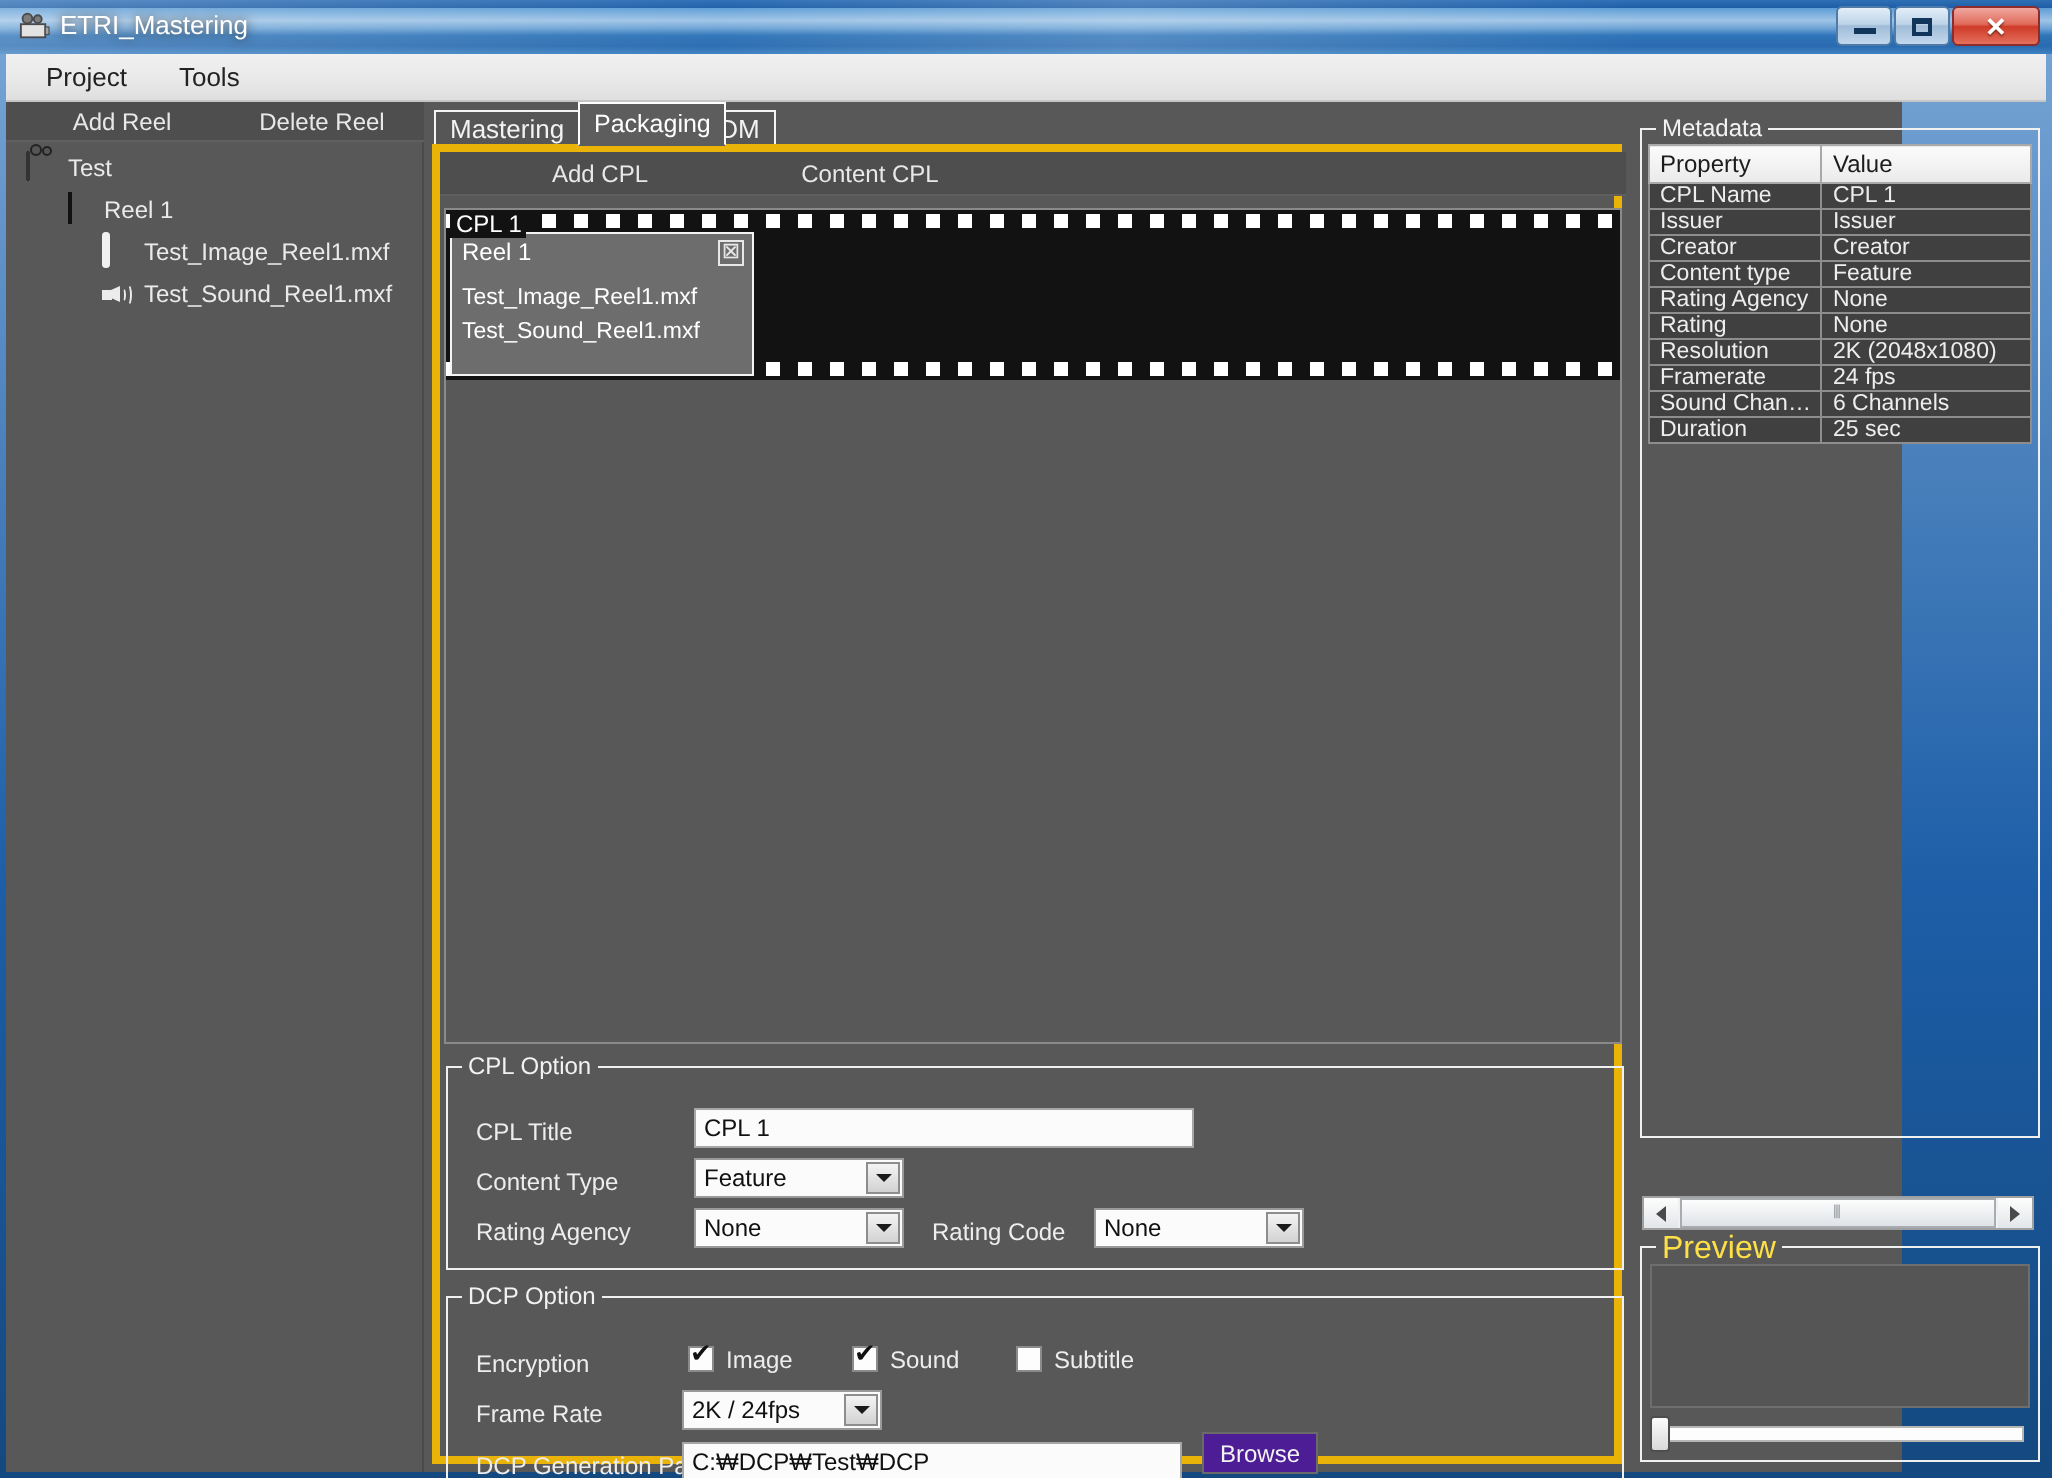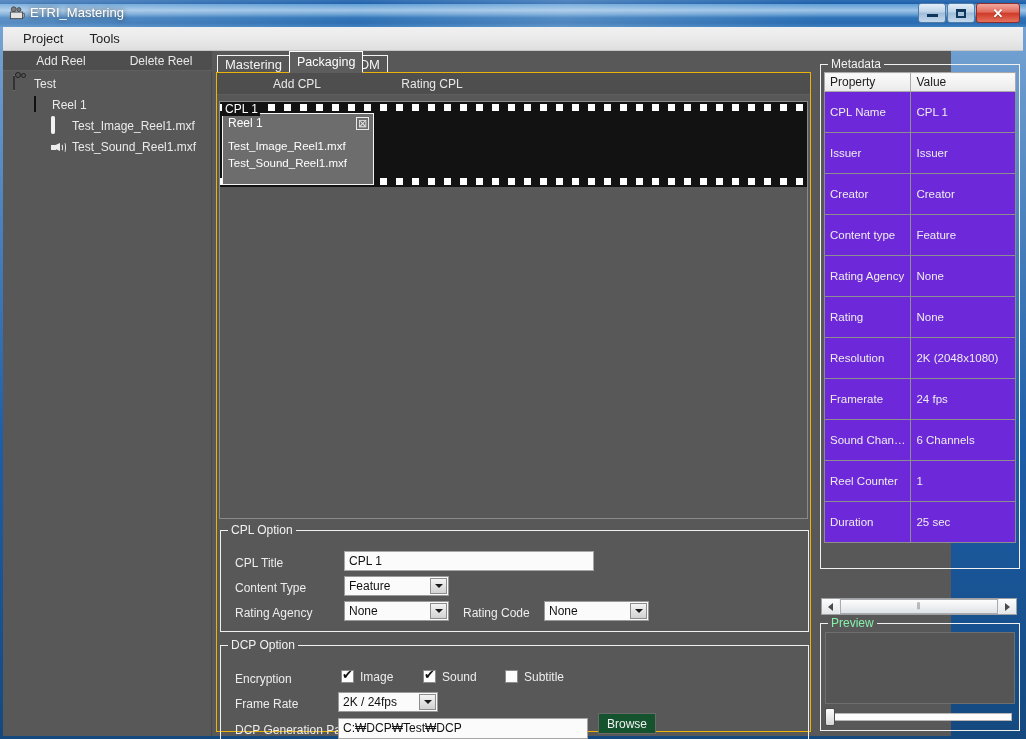--- a/index.html
+++ b/index.html
@@ -156,21 +156,21 @@
     border:1px solid #ffffff; border-bottom:1px solid #5d5d5d;
     z-index:3; font-size:12.5px;
   }
   #tab-mastering { left:5px; }
   #tab-packaging { left:77px;text-align:right; }
   #tab-kdm { left:131px; }
 
   #tabpanel {
     position:absolute; left:4px; top:21px; width:595px; height:660px;
     background:#585858;
-    border:1px solid #eab308;
+    border:4px solid #eab308;
   }
 
   #cpl-toolbar {
     position:absolute; left:0; top:0; width:593px; height:22px;
     background:#4e4e4e; border-bottom:1px solid #5f5f5f;
   }
   #btn-add-cpl { left:30px; width:100px; height:22px; line-height:22px; }
   #btn-del-cpl { left:165px; width:100px; height:22px; line-height:22px; }
 
   #cpl-canvas {
@@ -248,42 +248,42 @@
     content:"✔"; position:absolute; left:0px; top:-4px;
     font-size:13px; color:#111; font-family:"DejaVu Sans", sans-serif;
   }
   .cbx .cl { color:#ededed; font-size:12px; margin-left:6px; white-space:nowrap; }
 
   .btn {
     position:absolute; background:#4d4d4d; border:1px solid #5a5a5a;
     color:#f2f2f2; font-size:12px; text-align:center;
   }
   #btn-browse { left:377px; top:67px; width:58px; height:21px; line-height:20px;
-    background:#14532d; border:1px solid #6a6a6a; }
+    background:#4c1d95; border:1px solid #6a6a6a; }
 
   
   #rightpane { position:absolute; left:812px; top:0; width:208px; height:685px; }
 
   #grp-meta {
     position:absolute; left:5px; top:13px; width:200px; height:505px;
     border:1px solid #f0f0f0;
   }
   #grp-meta .glegend { position:absolute; left:7px; top:-8px; background:#585858; color:#f2f2f2; font-size:12px; padding:0 3px; }
 
   #meta-table {
     position:absolute; left:3px; top:7px; width:192px;
     border-collapse:collapse; font-size:11.5px;
   }
   #meta-table th {
     background:linear-gradient(to bottom,#fbfbfb,#eaeaea);
     color:#1c1c1c; font-weight:normal; text-align:left;
     padding:2px 5px; border:1px solid #a9a9a9; font-size:12px;
   }
   #meta-table td {
-    background:#6d28d9; color:#ededed; padding:14px 5px;
+    background:#404040; color:#ededed; padding:0 5px;
     border-bottom:1px solid #8d8d8d; border-right:1px solid #8d8d8d;
     white-space:nowrap; overflow:hidden;
   }
   #meta-table td:first-child { width:76px; border-left:1px solid #8d8d8d; }
 
   #meta-hscroll {
     position:absolute; left:6px; top:547px; width:196px; height:17px;
     background:#eff0f1; border:1px solid #9fa0a2;
     display:flex; align-items:center;
   }
@@ -300,21 +300,21 @@
     background:linear-gradient(to bottom,#fdfdfd,#dfe3e7);
     border:1px solid #a8acb0;
     display:flex; align-items:center; justify-content:center;
     color:#8c9095; font-size:9px; letter-spacing:1px;
   }
 
   #grp-preview {
     position:absolute; left:5px; top:572px; width:200px; height:108px;
     border:1px solid #f0f0f0;
   }
-  #grp-preview .glegend { position:absolute; left:7px; top:-8px; background:#585858; color:#86efac; font-size:12px; padding:0 3px; }
+  #grp-preview .glegend { position:absolute; left:7px; top:-8px; background:#585858; color:#fde047; font-size:16px; padding:0 3px; }
   #preview-area {
     position:absolute; left:4px; top:8px; width:190px; height:72px;
     background:#555555; border:1px solid #6e6e6e;
   }
   #preview-slider {
     position:absolute; left:4px; top:84px; width:190px; height:18px;
   }
   #preview-slider .track {
     position:absolute; left:3px; top:5px; width:184px; height:8px;
     background:#fdfdfd; border:1px solid #b6b6b6;
@@ -398,21 +398,21 @@
       <div id="tabbar">
         <div class="tab" id="tab-mastering">Mastering</div>
         <div class="tab active" id="tab-packaging">Packaging</div>
         <div class="tab" id="tab-kdm">KDM</div>
       </div>
 
       <div id="tabpanel">
 
         <div id="cpl-toolbar">
           <div class="tbbtn" id="btn-add-cpl">Add CPL</div>
-          <div class="tbbtn" id="btn-del-cpl">Rating CPL</div>
+          <div class="tbbtn" id="btn-del-cpl">Content CPL</div>
         </div>
 
         <div id="cpl-canvas">
           <div id="filmstrip">
             <div class="sprockets top"></div>
             <div class="sprockets bottom"></div>
             <div id="cpl-label">CPL 1</div>
             <div id="reel-card">
               <div class="rtitle">Reel 1</div>
               <div id="reel-close">⊠</div>
@@ -528,24 +528,20 @@
               </tr>
               <tr>
                 <td>Framerate</td>
                 <td>24 fps</td>
               </tr>
               <tr>
                 <td>Sound Chan…</td>
                 <td>6 Channels</td>
               </tr>
               <tr>
-                <td>Reel Counter</td>
-                <td>1</td>
-              </tr>
-              <tr>
                 <td>Duration</td>
                 <td>25 sec</td>
               </tr>
             </tbody>
         </table>
       </div>
 
       <div id="meta-hscroll">
         <div class="sb-arrow left">
             <i></i>

